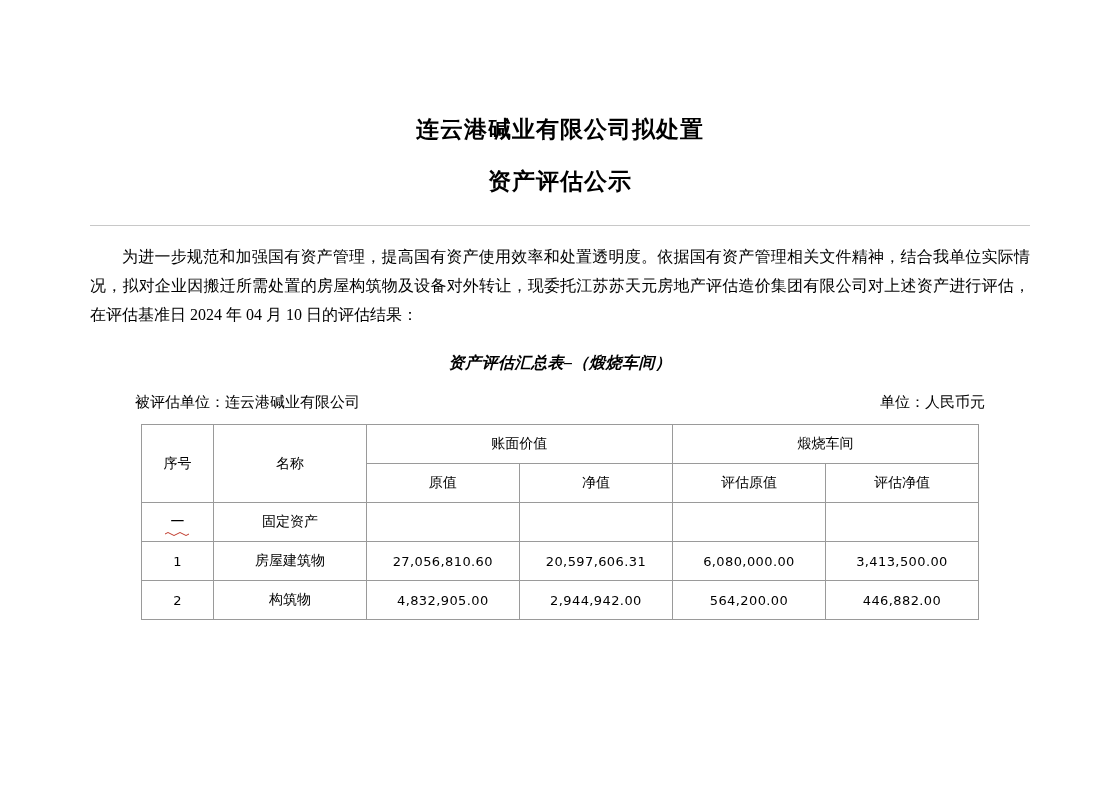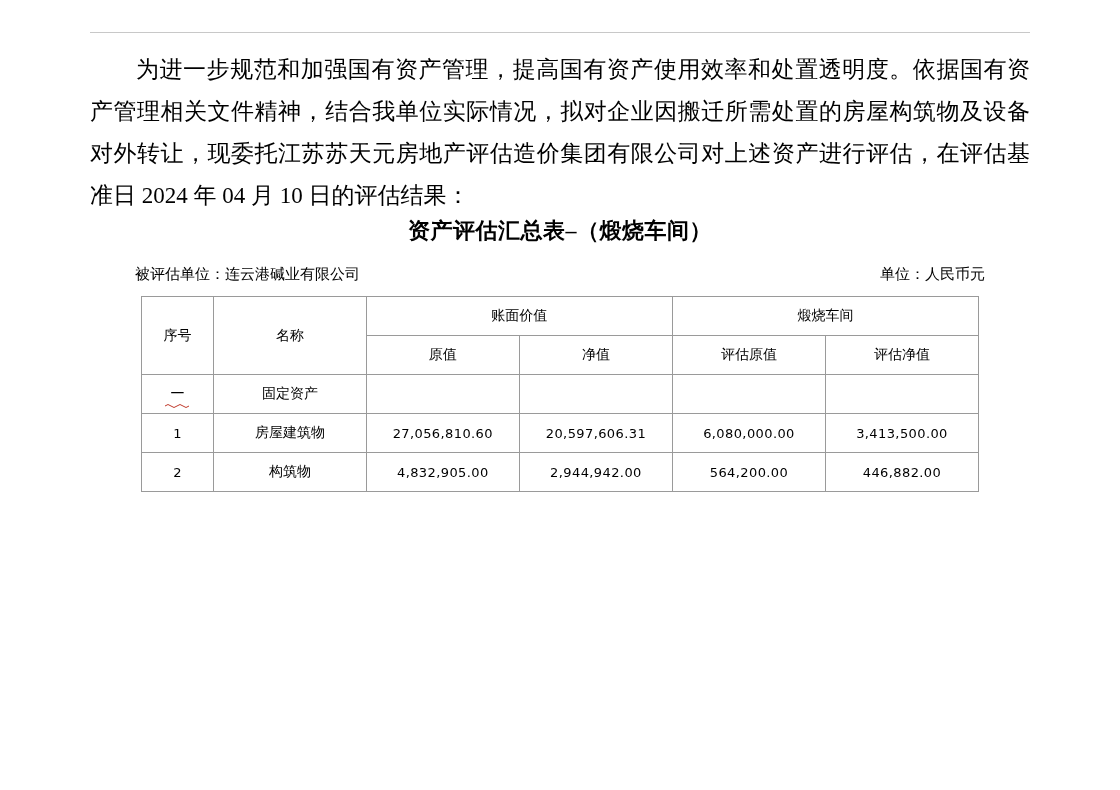--- a/index.html
+++ b/index.html
@@ -34,31 +34,33 @@
   .doc-title .line2 {
     margin-top: 29px;
   }
   .title-rule {
     margin: 32px 0 0 0;
     border: none;
     border-top: 1px solid #c8c8c8;
   }
   .body-text {
     margin-top: 16px;
-    font-size: 23px;
+    font-size: 16px;
     line-height: 1.82;
     text-align: justify;
     text-justify: inter-ideograph;
     text-indent: 2em;
   }
   .table-title {
     text-align: center;
     font-weight: bold;
-    font-size: 22px;
+    font-size: 16px;
+    margin-top: 24px;
     letter-spacing: 0.5px;
+    font-style: italic;
   }
   .meta-row {
     display: flex;
     align-items: baseline;
     font-size: 15px;
     margin-top: 19px;
     padding: 0 45px 0 45px;
   }
   .meta-left { white-space: nowrap; }
   .meta-mid  { white-space: nowrap; margin-left: 62px; }
@@ -106,20 +108,24 @@
     width: 26px;
     height: 5px;
     color: #c0392b;
   }
 </style>
 </head>
 <body>
 
 <div class="page">
 
+  <div class="doc-title">
+    <div class="line1">连云港碱业有限公司拟处置</div>
+    <div class="line2">资产评估公示</div>
+  </div>
 
   <hr class="title-rule">
 
   <div class="body-text">为进一步规范和加强国有资产管理，提高国有资产使用效率和处置透明度。依据国有资产管理相关文件精神，结合我单位实际情况，拟对企业因搬迁所需处置的房屋构筑物及设备对外转让，现委托江苏苏天元房地产评估造价集团有限公司对上述资产进行评估，在评估基准日 2024 年 04 月 10 日的评估结果：</div>
 
   <div class="table-title">资产评估汇总表–（煅烧车间）</div>
 
   <div class="meta-row">
     <span class="meta-left">被评估单位：连云港碱业有限公司</span>
     <span class="meta-right">单位：人民币元</span>

